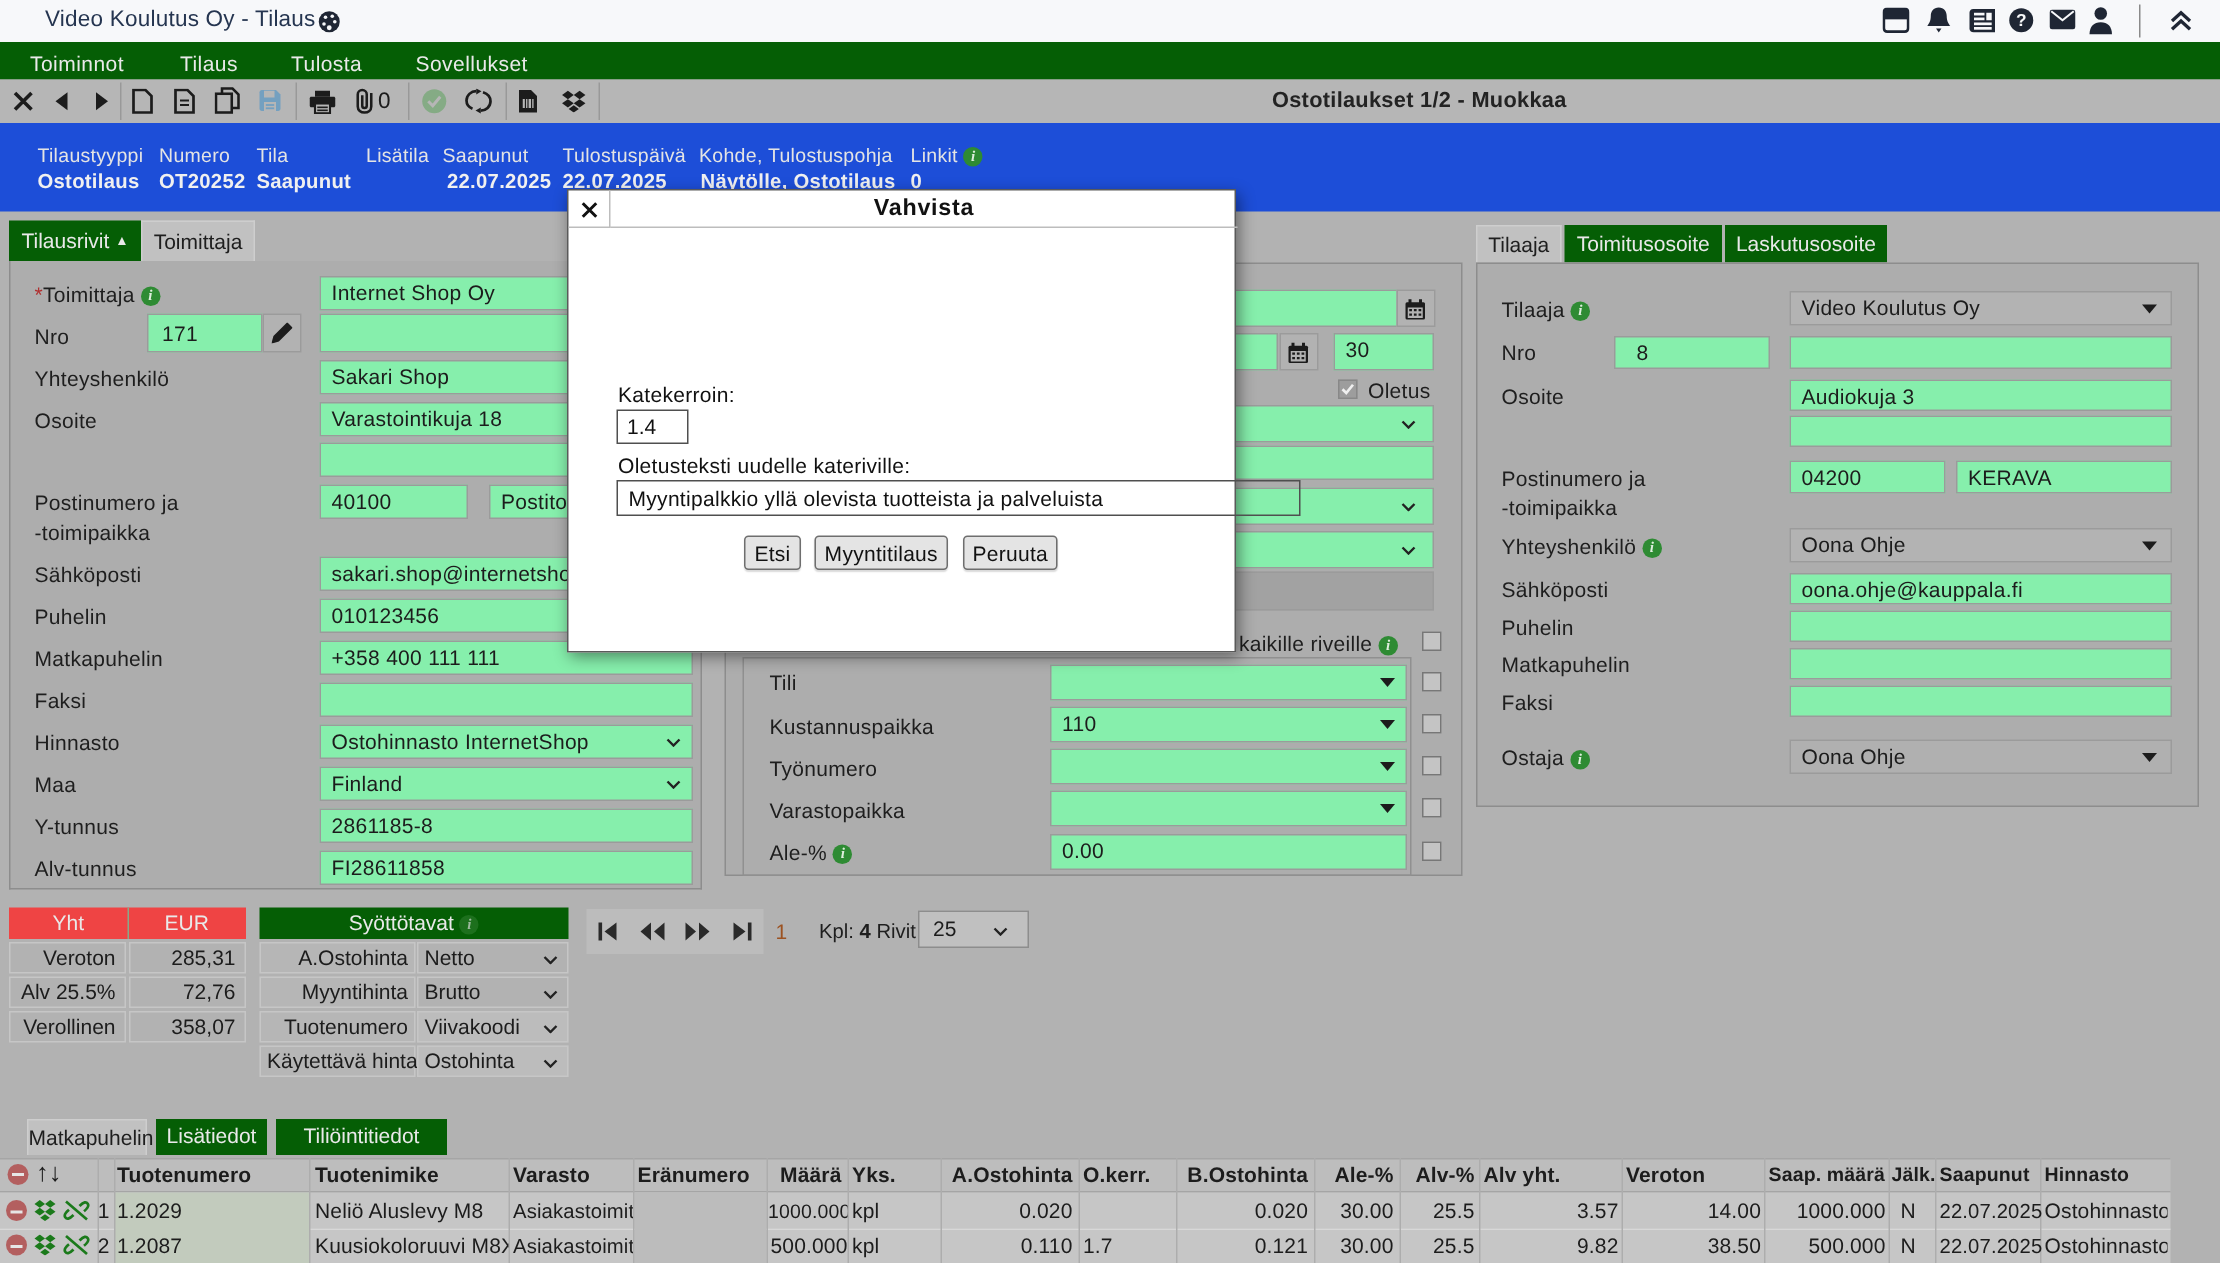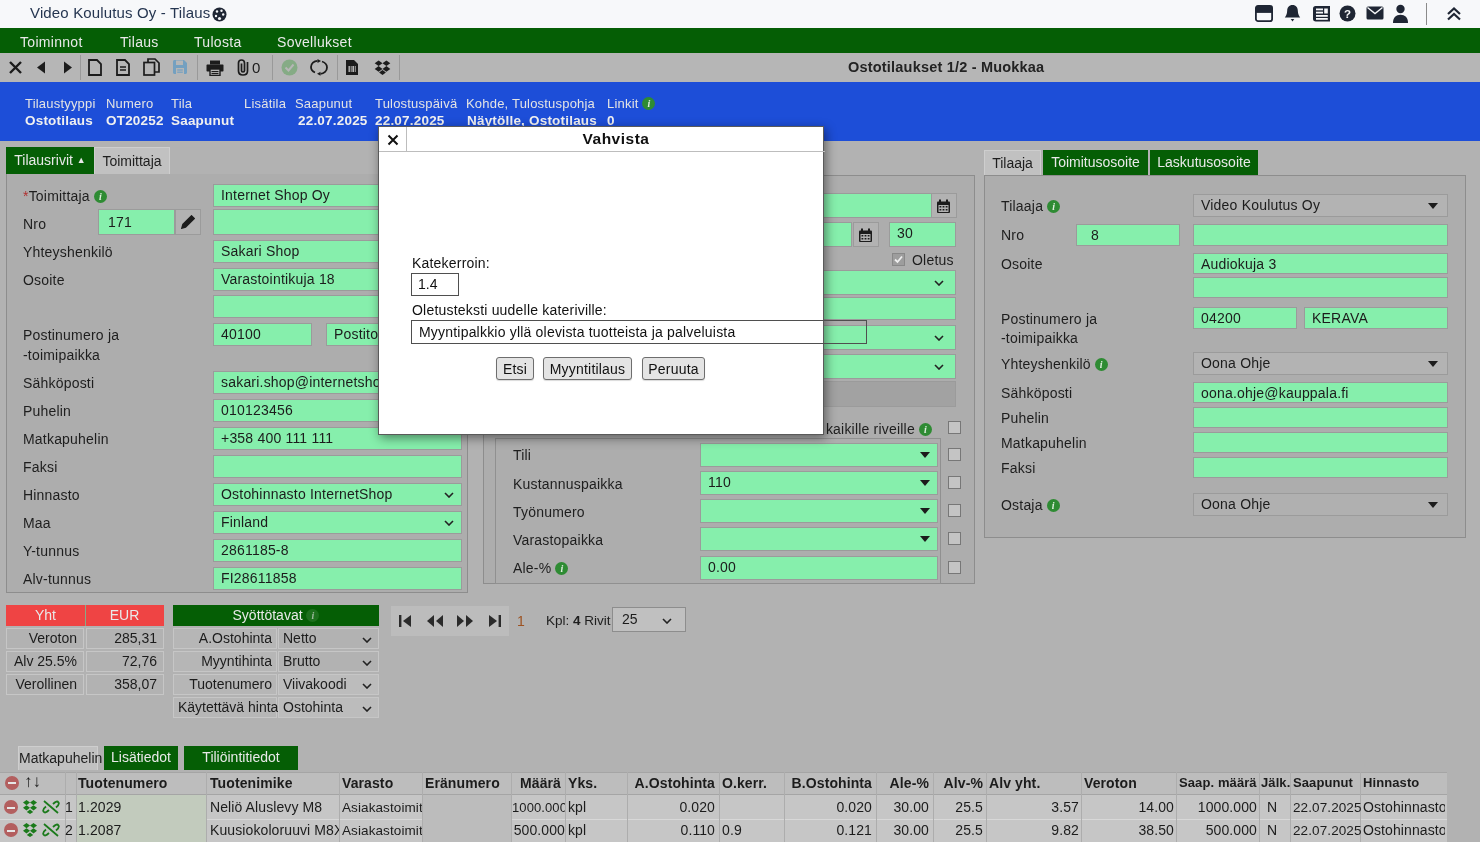--- a/index.html
+++ b/index.html
@@ -520,21 +520,21 @@
         </g>
       </svg>
     </div>
   <div class="rc" style="left:62px;top:50px;width:11px;text-align:right">2</div>
   <div class="rc" style="left:78px;top:50px">1.2087</div>
   <div class="rc" style="left:210px;top:50px;width:129px">Kuusiokoloruuvi M8X40</div>
   <div class="rc" style="left:342px;top:51px;width:80px;font-size:13.5px">Asiakastoimitus</div>
   <div class="rc" style="left:513px;top:50px;width:52px;text-align:right">500.000</div>
   <div class="rc" style="left:568px;top:50px">kpl</div>
   <div class="rc" style="left:630px;top:50px;width:85px;text-align:right">0.110</div>
-  <div class="rc" style="left:722px;top:50px">0.9</div>
+  <div class="rc" style="left:722px;top:50px">1.7</div>
   <div class="rc" style="left:787px;top:50px;width:85px;text-align:right">0.121</div>
   <div class="rc" style="left:879px;top:50px;width:50px;text-align:right">30.00</div>
   <div class="rc" style="left:936px;top:50px;width:47px;text-align:right">25.5</div>
   <div class="rc" style="left:989px;top:50px;width:90px;text-align:right">9.82</div>
   <div class="rc" style="left:1084px;top:50px;width:90px;text-align:right">38.50</div>
   <div class="rc" style="left:1179px;top:50px;width:78px;text-align:right">500.000</div>
   <div class="rc" style="left:1267px;top:50px">N</div>
   <div class="rc" style="left:1293px;top:51px;font-size:13.5px">22.07.2025</div>
   <div class="rc" style="left:1363px;top:50px;width:82px">Ostohinnasto</div>
 </div>

